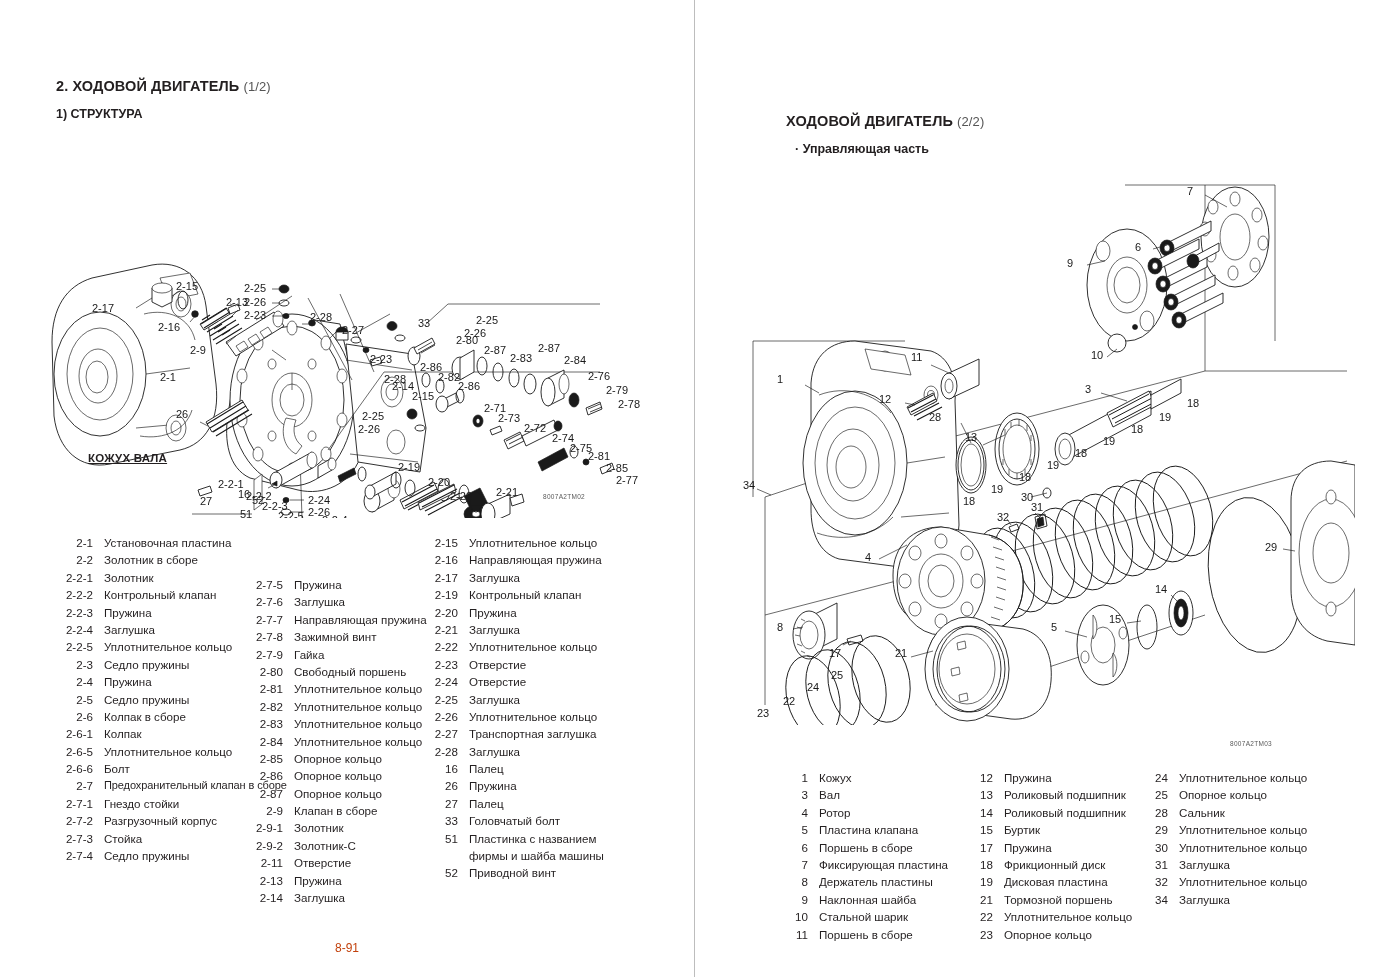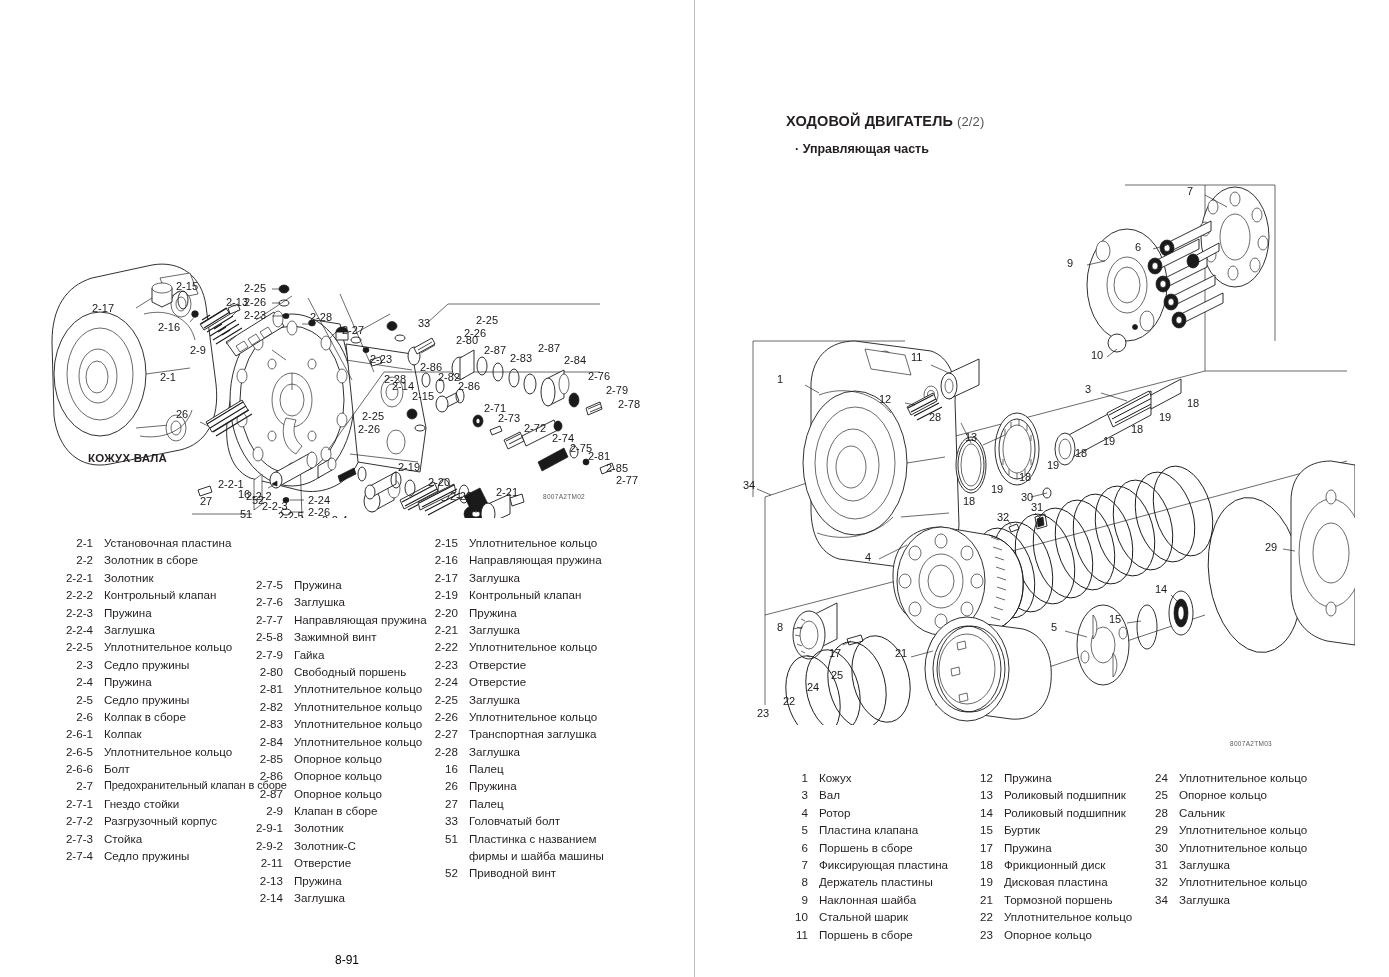--- a/index.html
+++ b/index.html
@@ -50,43 +50,47 @@
   .fig { position: absolute; }
   .left .fig  { left: 40px; top: 128px; width: 610px; height: 390px; }
   .right .fig { left: 40px; top: 110px; width: 620px; height: 580px; }
   .fig svg { display: block; width: 100%; height: 100%; }
 
   .figcode { position: absolute; font-size: 6.5px; color: #5a5a5a; letter-spacing: .3px; white-space: nowrap; }
   .left .figcode  { left: 543px; top: 493px; }
   .right .figcode { left: 1230px - 695px; top: 705px; }
   .right .figcode { left: 535px; }
 
-  .figcaption { position: absolute; font-size: 11.5px; font-weight: bold; letter-spacing: .2px; }
+  .figcaption { position: absolute; font-size: 11.5px; font-weight: bold; letter-spacing: .2px; text-decoration: underline; }
   .left .figcaption { left: 88px; top: 452px; }
 
   
-  .pageno { position: absolute; bottom: 10px; width: 100%; text-align: center; font-size: 12px; color: #000000; }
+  .pageno { position: absolute; bottom: 22px; width: 100%; text-align: center; font-size: 12px; color: #c2410c; }
 
   
   svg text { font-family: "Liberation Sans", sans-serif; fill: #1a1a1a; }
   .cl { font-size: 11px; }
   .ln { stroke: #1a1a1a; stroke-width: 0.9; fill: none; }
   .lnt { stroke: #1a1a1a; stroke-width: 0.65; fill: none; }
   .wh { fill: #ffffff; stroke: #1a1a1a; stroke-width: 0.9; }
   .wht { fill: #ffffff; stroke: #1a1a1a; stroke-width: 0.65; }
   .blk { fill: #1a1a1a; stroke: #1a1a1a; stroke-width: 0.7; }
   .nofill { fill: none; stroke: #1a1a1a; stroke-width: 0.9; }
 </style>
 </head>
 <body>
 
 <div id="page">
 
   <div class="sheet left">
 
+    <div class="hdr">
+      <div class="h1"><span>2. ХОДОВОЙ ДВИГАТЕЛЬ</span> <span class="frac">(1/2)</span></div>
+      <div class="h2">1) СТРУКТУРА</div>
+    </div>
 
     <div class="fig">
       <svg viewBox="0 0 610 390" xmlns="http://www.w3.org/2000/svg">
         <g class="ln">
 
           <g>
             <path class="wh" d="M12 214 C12 180 26 158 52 150 L112 137 C140 132 162 148 166 178 L176 256
                                  C180 292 166 316 140 322 L70 336 C40 342 18 322 14 288 Z"></path>
             <ellipse class="wh" cx="60" cy="246" rx="46" ry="62"></ellipse>
             <ellipse class="wht" cx="60" cy="246" rx="33" ry="46"></ellipse>
@@ -476,21 +480,21 @@
           </div>
         <div class="prow">
             <span class="pnum">2-7-6</span>
             <span class="pname">Заглушка</span>
           </div>
         <div class="prow">
             <span class="pnum">2-7-7</span>
             <span class="pname">Направляющая пружина</span>
           </div>
         <div class="prow">
-            <span class="pnum">2-5-8</span>
+            <span class="pnum">2-7-8</span>
             <span class="pname">Зажимной винт</span>
           </div>
         <div class="prow">
             <span class="pnum">2-7-9</span>
             <span class="pname">Гайка</span>
           </div>
         <div class="prow">
             <span class="pnum">2-80</span>
             <span class="pname">Свободный поршень</span>
           </div>

